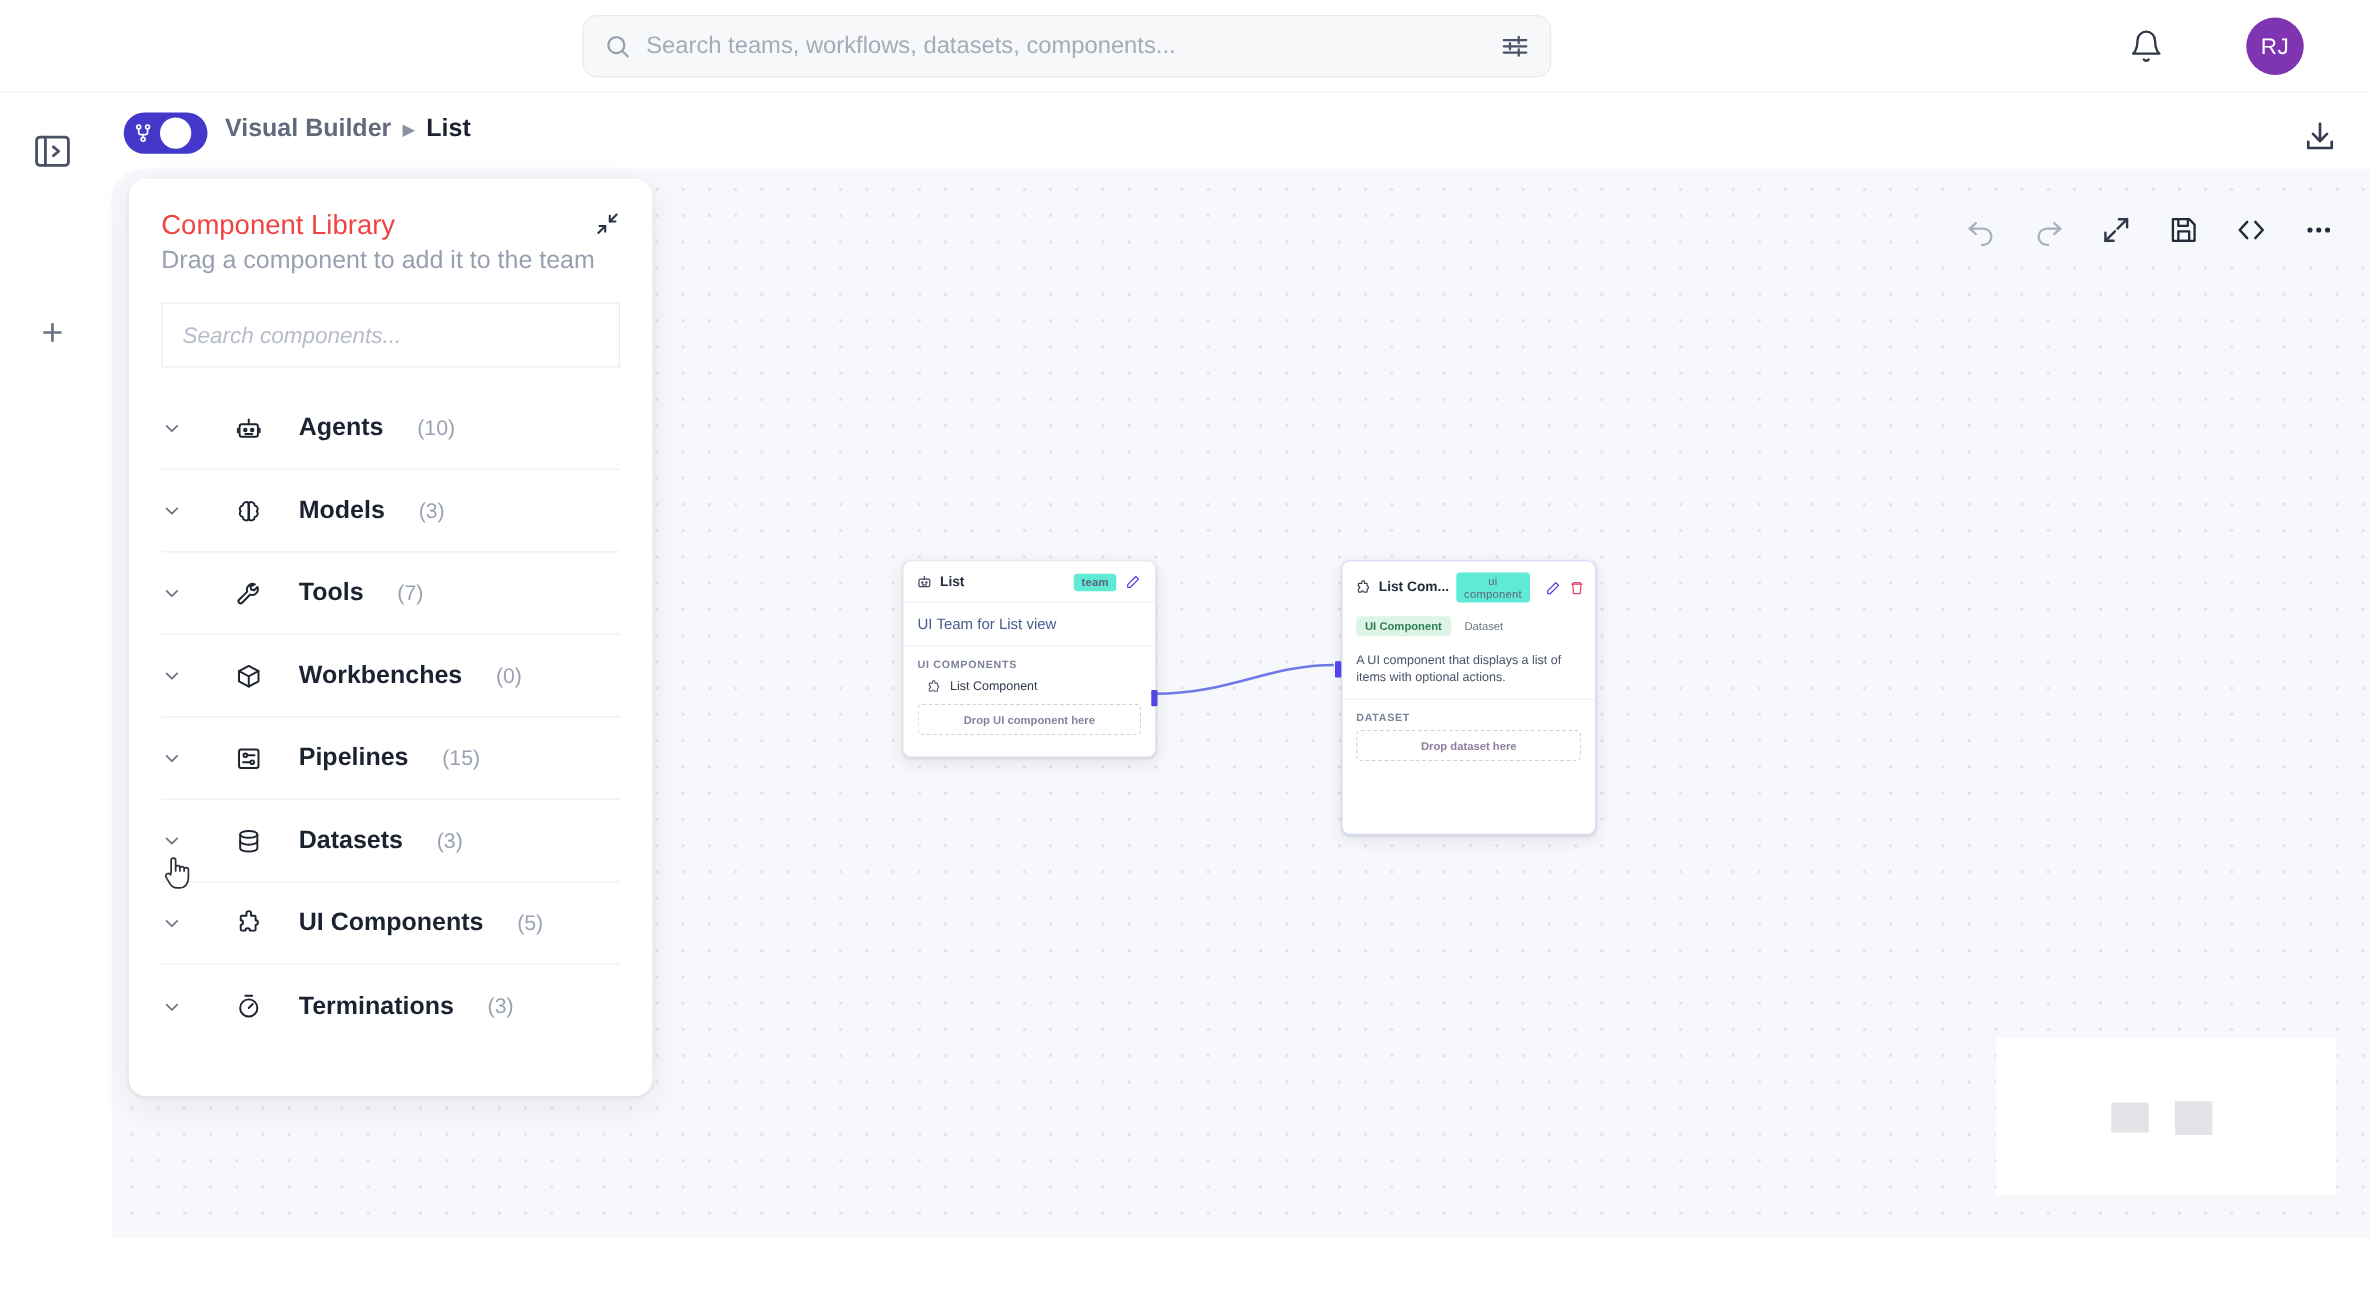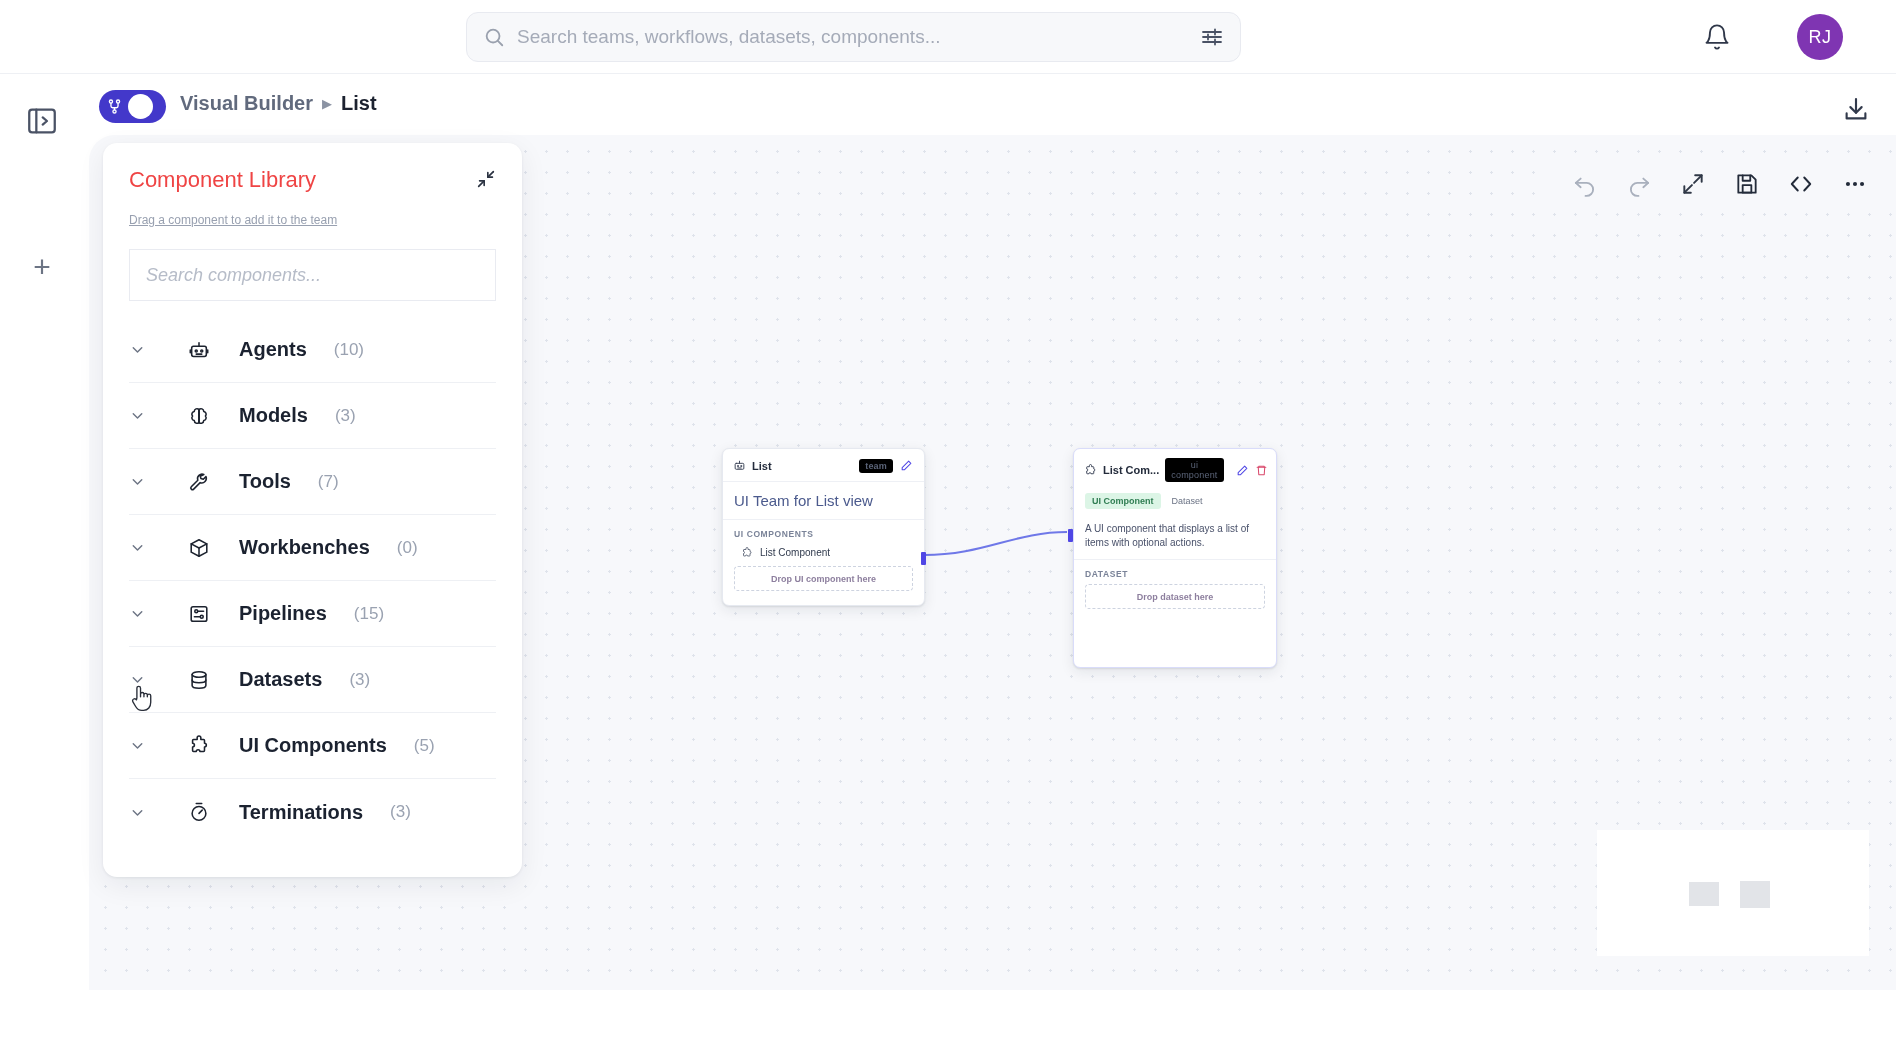--- a/index.html
+++ b/index.html
@@ -83,21 +83,21 @@
 
   
   .lib {
     position: absolute; left: 103px; top: 143px; width: 419px; height: 734px;
     background: #ffffff; border-radius: 14px;
     box-shadow: 0 1px 3px rgba(20,26,40,.07), 0 8px 28px rgba(20,26,40,.07);
     padding: 24px 26px 0 26px;
   }
   .lib-title { font-size: 22px; color: #ef4444; font-weight: 400; }
   .lib-collapse { position: absolute; right: 24px; top: 24px; width: 24px; height: 24px; cursor: pointer; }
-  .lib-sub { margin-top: 20px; font-size: 12px; color: #98a0b0; text-decoration: underline; }
+  .lib-sub { margin-top: 4px; font-size: 20px; color: #98a0b0; }
   .lib-search {
     margin-top: 22px; width: 100%; height: 52px; border: 1px solid #e9ebf1;
     border-radius: 0; padding: 0 16px; outline: none; background: #fff;
     font-family: "Liberation Sans", sans-serif; font-size: 18px; color: #333b4a; font-style: italic;
   }
   .lib-search::placeholder { color: #b6bcc8; }
   .cat-list { margin-top: 16px; }
   .cat {
     height: 66px; display: flex; align-items: center; gap: 17px;
     border-bottom: 1px solid #eef0f4; cursor: pointer;
@@ -116,27 +116,27 @@
     box-shadow: 0 1px 2px rgba(22,28,45,.10), 0 4px 14px rgba(22,28,45,.09);
     font-size: 10px;
   }
   .node-team { left: 722px; top: 448px; width: 203px; height: 158px; border: 1px solid #e6e9f0; }
   .node-ui   { left: 1073px; top: 448px; width: 204px; height: 220px; border: 1px solid #d9dcfa; }
 
   .node-head { display: flex; align-items: center; padding: 9px 10px 8px 10px; border-bottom: 1px solid #eef0f5; gap: 6px; }
   .node-head .nh-icon { width: 13px; height: 13px; display: flex; align-items: center; justify-content: center; color: #3d4558; }
   .node-title { font-size: 11px; font-weight: 700; color: #232b3b; white-space: nowrap; }
   .node-badge-gray {
-    background: #000000; color: #5b6478; border-radius: 3px; padding: 2px 6px;
+    background: #5eead4; color: #5b6478; border-radius: 3px; padding: 2px 6px;
     font-size: 9px; font-weight: 700; letter-spacing: .2px; text-align: center;
   }
   .nh-act { width: 15px; height: 15px; display: flex; align-items: center; justify-content: center; cursor: pointer; }
   .nh-act.edit { color: #4f46e5; }
   .nh-act.del  { color: #d9486b; }
-  .team-desc { padding: 10px 11px; font-size: 15px; color: #4b5a8d; border-bottom: 1px solid #eef0f5; }
+  .team-desc { padding: 10px 11px; font-size: 12px; color: #4b5a8d; border-bottom: 1px solid #eef0f5; }
   .sect-label { padding: 9px 11px 5px 11px; font-size: 8.5px; font-weight: 700; letter-spacing: .6px; color: #7a8398; }
   .chip-row { display: flex; gap: 7px; padding: 7px 11px 6px 11px; }
   .chip-green { background: #dcf5e6; color: #2f7d52; border-radius: 3px; padding: 3px 7px; font-size: 9px; font-weight: 600; }
   .chip-plain { color: #6b7385; padding: 3px 4px; font-size: 9px; font-weight: 500; }
   .ui-desc { padding: 7px 11px 10px 11px; font-size: 10px; line-height: 1.35; color: #49516a; border-bottom: 1px solid #eef0f5; }
   .item-row { display: flex; gap: 7px; padding: 3px 11px 7px 18px; font-size: 10px; color: #303a4d; }
   .item-row .ir-icon { width: 12px; height: 12px; color: #5a6275; display: flex; align-items: center; justify-content: center; }
   .dropzone {
     margin: 0 11px 10px 11px; height: 25px; border: 1px dashed #cdd3e0; border-radius: 4px;
     display: flex; align-items: center; justify-content: center;

